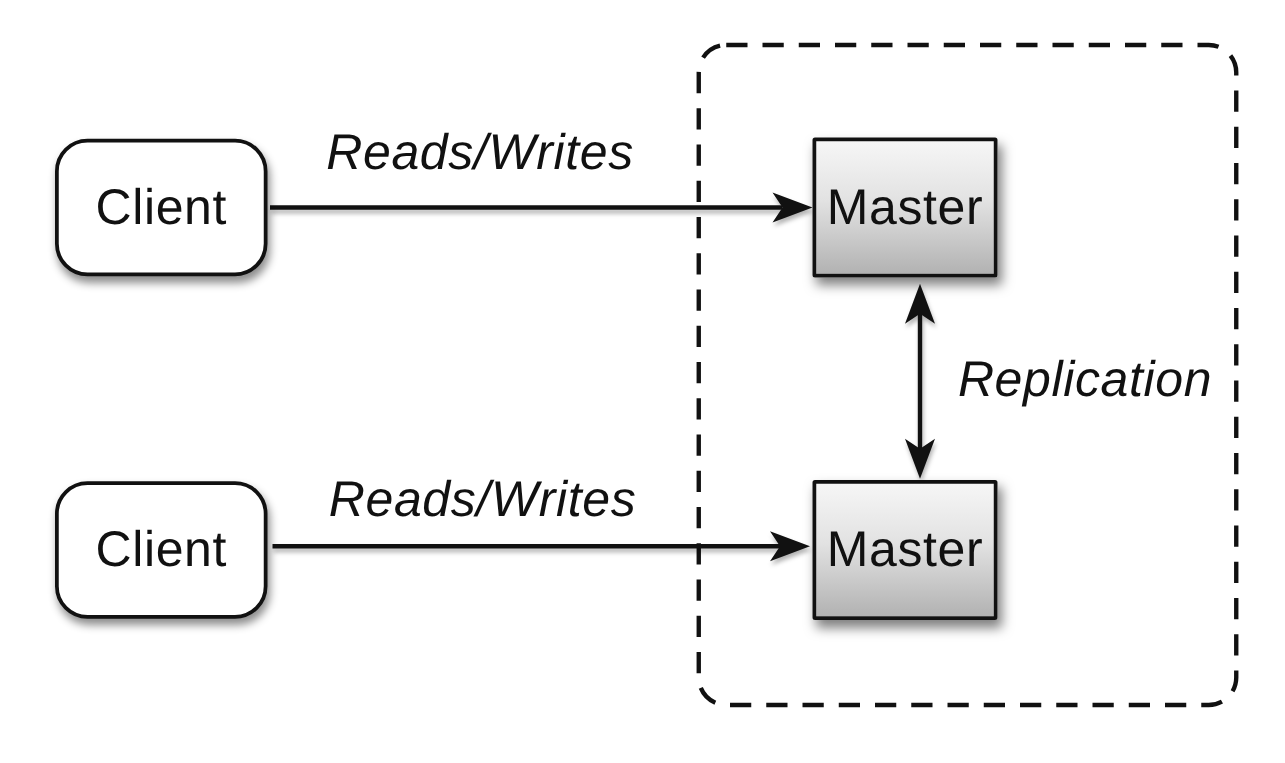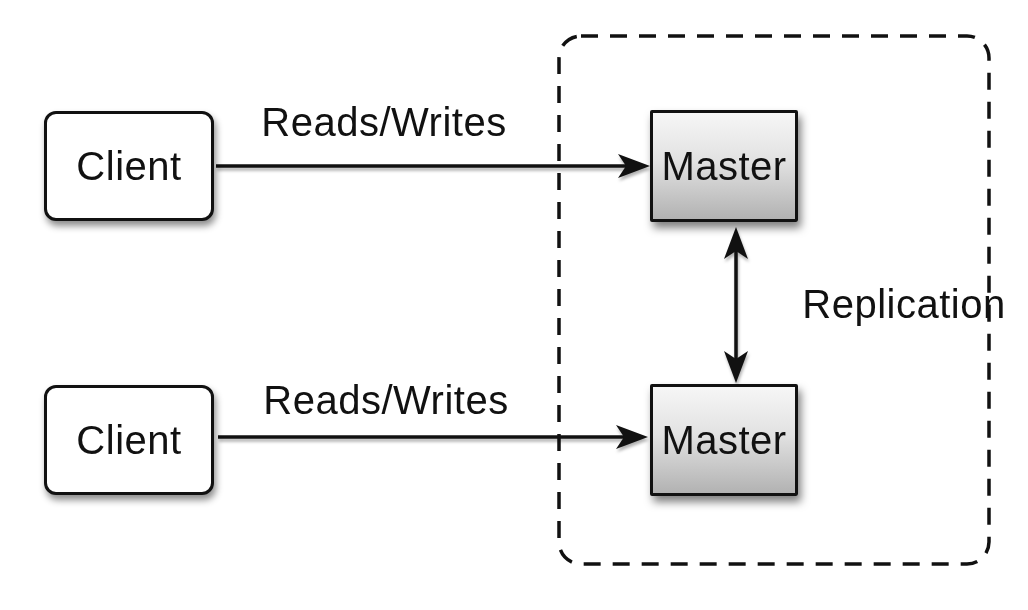--- a/index.html
+++ b/index.html
@@ -30,37 +30,38 @@
     justify-content: center;
     font-size: 40px;
     letter-spacing: 0.5px;
     box-sizing: border-box;
     border: 3px solid #111111;
   }
   .client {
     width: 170px;
     height: 110px;
     background: #ffffff;
-    border-radius: 12px;
+    border-radius: 26px;
     box-shadow: 2px 5px 7px rgba(0,0,0,0.45);
     text-align: center;
   }
   .master {
     width: 148px;
     height: 112px;
     background: linear-gradient(to bottom, #f6f6f6 0%, #e2e2e2 45%, #b2b2b2 100%);
     border-radius: 2px;
     box-shadow: 3px 6px 9px rgba(0,0,0,0.5);
   }
   .edge-label {
     position: absolute;
     transform: translateX(-50%);
     font-size: 40px;
     white-space: nowrap;
     letter-spacing: 0.5px;
+    font-style: italic;
   }
   .node-label {
     pointer-events: none;
   }
 </style>
 </head>
 <body>
 
 <div id="canvas">
 
@@ -101,15 +102,15 @@
   </div>
 
   <div class="node master" style="left:650px; top:384px;">
     <span class="node-label">Master</span>
   </div>
 
   <div class="edge-label" style="left:384px; top:100px;">Reads/Writes</div>
 
   <div class="edge-label" style="left:386px; top:378px;">Reads/Writes</div>
 
-  <div class="edge-label" style="left:904px; top:282px;">Replication</div>
+  <div class="edge-label" style="left:868px; top:282px;">Replication</div>
 
 </div>
 
 </body></html>

